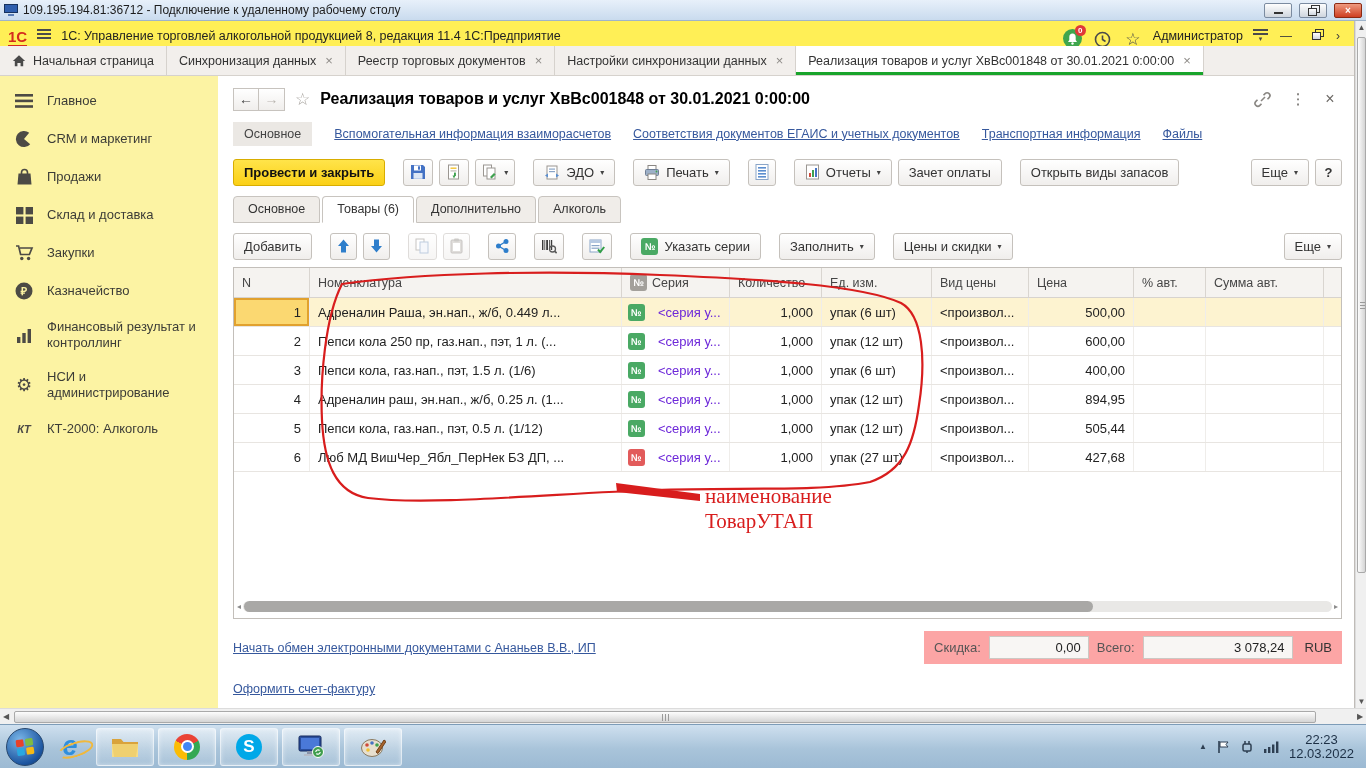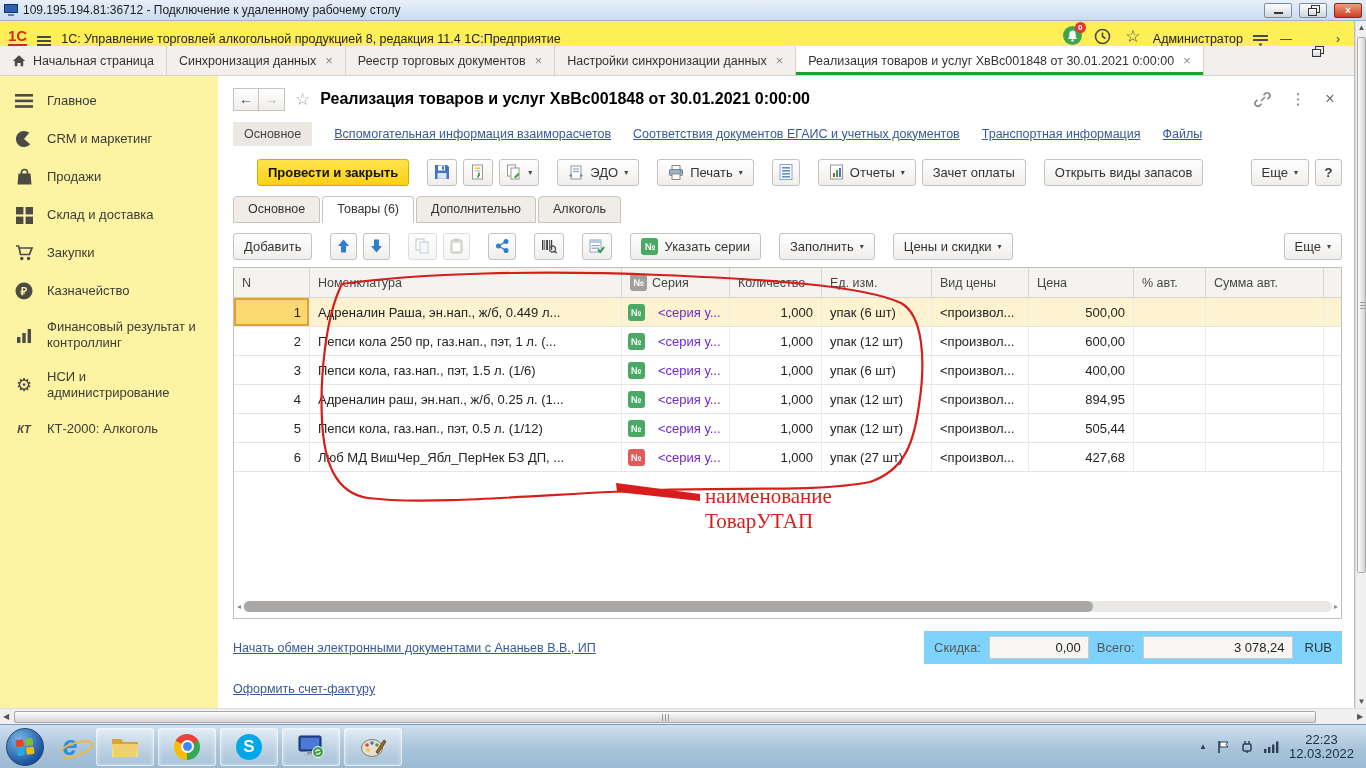--- a/index.html
+++ b/index.html
@@ -21,21 +21,21 @@
   .restore::after  { content:""; position:absolute; left:0; top:3px; width:7px; height:6px; border:1px solid #333; background:linear-gradient(#fefefe,#cfd6de); }
 
   .rdp-icon { width:14px; height:12px; position:relative; }
   .rdp-icon::before { content:""; position:absolute; inset:0 0 3px 0; background:#2f5fae; border:1px solid #16325f; }
   .rdp-icon::after { content:""; position:absolute; left:4px; bottom:0; width:6px; height:2px; background:#5b7fb8; }
 
   
   .app { position:absolute; top:21px; left:0; width:1355px; bottom:60px; background:#fff;
     border-right:1px solid #c0bcb8; display:flex; flex-direction:column; }
 
-  .app-titlebar { height:25px; background:#ffef56; display:flex; align-items:flex-end; padding:0 8px; gap:10px; flex:none; }
+  .app-titlebar { height:25px; background:#ffef56; display:flex; align-items:flex-start; padding:8px 8px; gap:10px; flex:none; }
   .logo-1c { color:#d42b1e; font-weight:bold; font-size:15px; line-height:1; border-bottom:2px solid #d42b1e; padding-bottom:1px; }
   .hamb { display:inline-flex; flex-direction:column; gap:2px; }
   .hamb i { width:14px; height:2px; background:#4a4a4a; }
   .app-title { font-size:12.5px; color:#222; flex:1; white-space:nowrap; overflow:hidden; }
   .tb-ico { display:inline-flex; align-items:center; justify-content:center; width:20px; height:20px; color:#4a4a4a; }
   .bell-wrap { position:relative; width:20px; height:20px; }
   .bell-circle { width:19px; height:19px; border-radius:50%; background:#3fa64d; display:flex; align-items:center; justify-content:center; }
   .badge { position:absolute; top:-4px; right:-3px; min-width:11px; height:11px; border-radius:50%;
     background:#e03838; color:#fff; font-size:8px; font-weight:bold; display:flex; align-items:center; justify-content:center; }
   .user-name { font-size:12.5px; color:#222; }
@@ -75,21 +75,21 @@
   
   .sections { display:flex; align-items:center; gap:22px; margin-top:6px; height:27px; }
   .sec-current { background:#ebe8e4; color:#444; padding:5px 11px; font-size:12.5px; }
   .sec-link { color:#36589d; text-decoration:underline; font-size:12.5px; white-space:nowrap; }
 
   
   .cmdbar { display:flex; align-items:center; gap:6px; margin-top:10px; height:30px; }
   .btn { display:inline-flex; align-items:center; gap:6px; border:1px solid #c5c1bc; border-radius:3px;
     background:linear-gradient(#ffffff,#f0eeec); padding:0 10px; height:27px; font-size:13px; color:#333; white-space:nowrap; }
   .btn.icon-only { padding:0 6px; }
-  .btn-primary { background:linear-gradient(#ffe44a,#fbd016); border-color:#d8ad00; font-weight:bold; color:#111;margin-left:24px; }
+  .btn-primary { background:linear-gradient(#ffe44a,#fbd016); border-color:#d8ad00; font-weight:bold; color:#111; }
   .caret { font-size:8px; color:#444; }
   .grp-gap { width:6px; }
   .spacer { flex:1; }
   .btn-help { width:27px; justify-content:center; font-weight:bold; }
 
   
   .subtabs { display:flex; margin-top:9px; height:27px; align-items:flex-end; gap:2px; }
   .subtab { padding:5px 14px 6px; border:1px solid #c8c4bf; border-radius:4px 4px 0 0; background:#f0ede9; font-size:12.5px; color:#333; }
   .subtab.active { background:#fff; border-bottom-color:#fff; font-weight:normal; }
 
@@ -128,21 +128,21 @@
 
   .g-hscroll { position:absolute; left:3px; right:3px; bottom:5px; height:13px; display:flex; align-items:center; gap:2px; }
   .g-arrow { font-size:8px; color:#8a8a8a; line-height:1; }
   .g-track { flex:1; height:11px; background:#e9e8e6; border-radius:6px; position:relative; }
   .g-thumb { position:absolute; left:1px; top:0; height:11px; width:78%; background:#a9a8a6; border-radius:6px; }
 
   
   .footer { margin-top:12px; }
   .foot-row1 { display:flex; align-items:center;gap:24px; }
   .link { color:#36589d; text-decoration:underline; font-size:12.5px; white-space:nowrap; }
-  .totals { margin-left:auto; background:#7dd3fc; display:flex; align-items:center; gap:8px; padding:5px 10px; }
+  .totals { margin-left:auto; background:#fca5a5; display:flex; align-items:center; gap:8px; padding:5px 10px; }
   .tot-label { color:#555; font-size:13px; }
   .val { border:1px solid #ccc8c3; background:#f8f6f4; padding:3px 7px; font-size:13px; text-align:right; color:#222; }
   .val.discount { width:100px; } .val.total { width:150px; }
   .currency { font-size:13px; color:#333; padding-left:4px; }
   .foot-row2 { margin-top:17px; }
 
   
   .rdp-vscroll { position:absolute; top:21px; right:0; width:11px; bottom:60px; background:#f0f0f0; border-left:1px solid #dcdcdc; }
   .rdp-hscroll { position:absolute; left:0; right:0; bottom:44px; height:16px; background:#f0f0f0; border-top:1px solid #dcdcdc;
     display:flex; align-items:center; }

